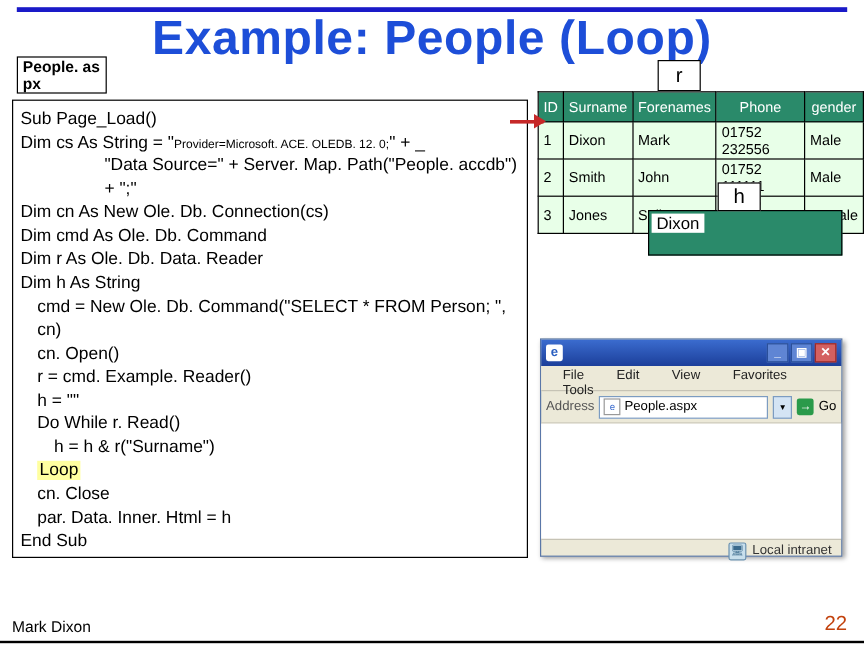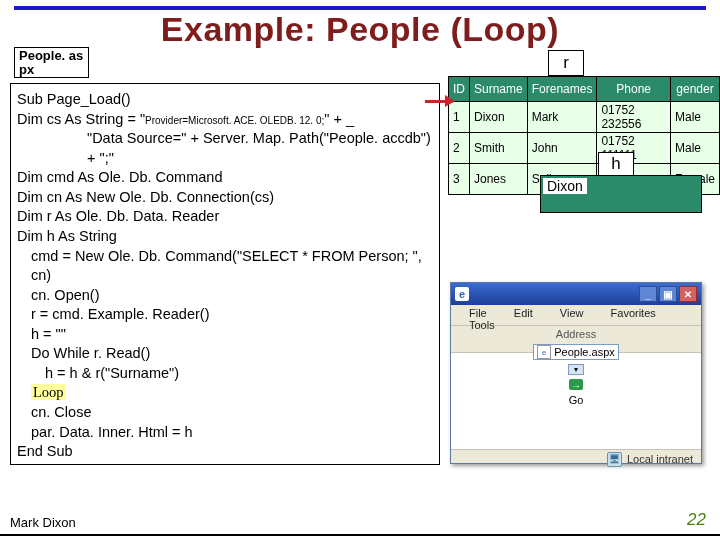--- a/index.html
+++ b/index.html
@@ -19,23 +19,23 @@
     right: 14px;
     height: 4px;
     background: #1a1ac8;
   }
   .title {
     position: absolute;
     top: 10px;
     left: 0;
     right: 0;
     text-align: center;
-    font-size: 34px;
+    font-size: 40px;
     font-weight: bold;
-    color: #7f1d1d;
+    color: #1d4ed8;
     letter-spacing: 0.5px;
   }
   .file-label {
     position: absolute;
     top: 47px;
     left: 14px;
     background: #fff;
     border: 1px solid #000;
     padding: 1px 5px 1px 4px;
     font-size: 13px;
@@ -58,21 +58,20 @@
     box-sizing: border-box;
     z-index: 2;
     margin-top: 15px;
   }
   .code-box .small {
     font-size: 10px;
   }
   .loop-hl {
     background: #ffffa0;
     padding: 0 2px;
-    font-family: Liberation Serif, serif;
   }
   .i1 { padding-left: 14px; }
   .i2 { padding-left: 28px; }
   .i3 { padding-left: 70px; }
   .r-box {
     position: absolute;
     top: 50px;
     left: 548px;
     width: 34px;
     height: 24px;
@@ -214,21 +213,20 @@
     border-bottom: 1px solid #c6c3b5;
   }
   .br-menu span { margin-right: 12px; padding-left: 12px; }
   .br-addr {
     height: 22px;
     display: flex;
     align-items: center;
     padding: 2px 4px;
     gap: 4px;
     border-bottom: 1px solid #c6c3b5;
-    flex-direction: column;
   }
   .addr-label { font-size: 11px; color: #555; }
   .addr-field {
     flex: 1;
     background: #fff;
     border: 1px solid #7c9cc1;
     height: 17px;
     display: flex;
     align-items: center;
     padding: 0 3px;
@@ -300,23 +298,22 @@
     bottom: 10px;
     left: 10px;
     font-size: 13px;
     color: #000;
   }
   .footer-page {
     position: absolute;
     bottom: 10px;
     right: 14px;
     font-size: 17px;
-    color: #4d7c0f;
+    color: #c2410c;
     font-weight: normal;
-    font-style: italic;
   }
   .bottom-rule {
     position: absolute;
     bottom: 4px;
     left: 0;
     right: 0;
     height: 2px;
     background: #000;
   }
 </style>
@@ -328,22 +325,22 @@
 
 <div class="file-label">
   <span>People. as</span><br>
   <span>px</span>
 </div>
 
 <div class="code-box">
   <div>Sub Page_Load()</div>
   <div><span>Dim cs As String = "</span><span class="small">Provider=Microsoft. ACE. OLEDB. 12. 0;</span><span>" + _</span></div>
   <div class="i3">"Data Source=" + Server. Map. Path("People. accdb") + ";"</div>
+  <div>Dim cn   As New Ole. Db. Connection(cs)</div>
   <div>Dim cmd  As Ole. Db. Command</div>
-  <div>Dim cn   As New Ole. Db. Connection(cs)</div>
   <div>Dim r   As Ole. Db. Data. Reader</div>
   <div>Dim h   As String</div>
   <div class="i1">cmd = New Ole. Db. Command("SELECT * FROM Person; ", cn)</div>
   <div class="i1">cn. Open()</div>
   <div class="i1">r = cmd. Example. Reader()</div>
   <div class="i1">h = ""</div>
   <div class="i1">Do While r. Read()</div>
   <div class="i2">h = h &amp; r("Surname")</div>
   <div class="i1"><span class="loop-hl">Loop</span></div>
   <div class="i1">cn. Close</div>

